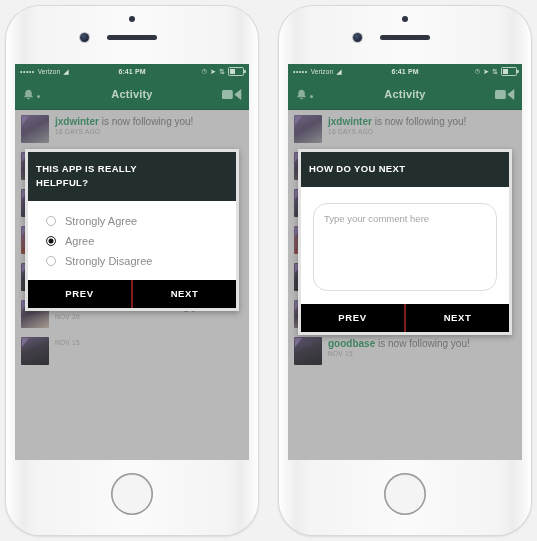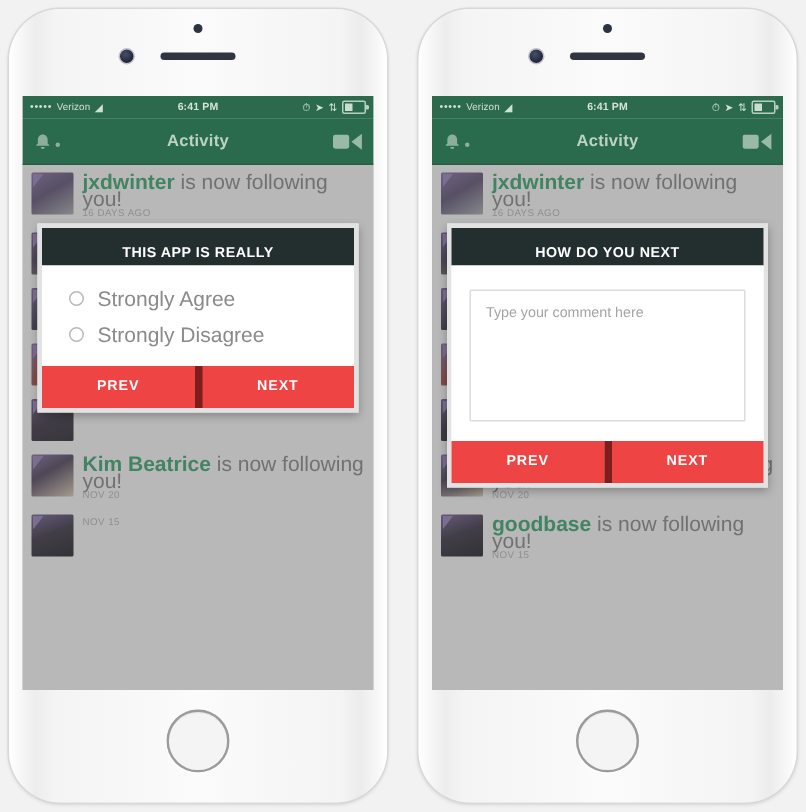--- a/index.html
+++ b/index.html
@@ -231,21 +231,21 @@
   .avatar.a5 { background: linear-gradient(160deg,#5a4a73 0%, #2a2433 50%, #1d1a22 100%); }
   .avatar.a6 { background: linear-gradient(150deg,#6d5a8a 0%, #3d3348 40%, #b8aa9a 100%); }
   .avatar.a7 { background: linear-gradient(160deg,#5e4e78 0%, #2b2634 45%, #15141a 100%); }
 
   .feed-text {
     flex: 1;
     min-width: 0;
     padding-top: 1px;
   }
   .feed-line {
-    font-size: 14px;
+    font-size: 10px;
     color: #6f6f6f;
     line-height: 11px;
   }
   .feed-user {
     color: #2b8a5a;
     font-weight: bold;
   }
   .feed-time {
     font-size: 6.5px;
     color: #9a9a9a;
@@ -269,26 +269,26 @@
     top: 85px;
     background: #ffffff;
     border: 3px solid #e2e2e2;
     box-shadow: 0 2px 6px rgba(0,0,0,.30);
     box-sizing: border-box;
     z-index: 5;
   }
   .modal-header {
     background: #232e2e;
     color: #ffffff;
-    text-align: center;
+    text-align: left;
     font-size: 9.5px;
     font-weight: bold;
     letter-spacing: .35px;
     line-height: 14px;
-    padding: 10px 8px 1px 8px;
+    padding: 10px 8px 11px 8px;
   }
   .modal-body {
     background: #ffffff;
     padding: 10px 0 8px 0;
   }
 
   .option-row {
     display: flex;
     align-items: center;
     gap: 9px;
@@ -302,54 +302,54 @@
     flex: 0 0 10px;
     box-sizing: border-box;
     position: relative;
   }
   .radio.checked {
     border-color: #3a3a3a;
     background: #111111;
     box-shadow: inset 0 0 0 1.5px #ffffff;
   }
   .option-label {
-    font-size: 14px;
+    font-size: 11px;
     color: #8a8a8a;
   }
 
   .comment-box {
     margin: 6px 12px 4px 12px;
     height: 88px;
     border: 1px solid #dcdcdc;
-    border-radius: 1px;
+    border-radius: 14px;
     background: #fff;
     padding: 9px 10px;
     box-sizing: border-box;
     font-size: 9.5px;
     color: #a4a4a4;
   }
 
   .modal-actions {
     display: flex;
     border-top: 1px solid #ffffff;
   }
   .btn {
     flex: 1;
-    background: #ef4444;
+    background: #000000;
     color: #ffffff;
     text-align: center;
     font-size: 9.5px;
     font-weight: bold;
     letter-spacing: .6px;
     padding: 8px 0 9px 0;
     border: none;
     font-family: "Liberation Sans", sans-serif;
     cursor: pointer;
   }
-  .btn + .btn { border-left: 5px solid #7f1d1d; }
+  .btn + .btn { border-left: 2px solid #7f1d1d; }
 </style>
 </head>
 <body>
 
 <div class="stage">
 
   <div class="phone">
     <div class="phone-top">
       <div class="sensor-dot"></div>
       <div class="speaker"></div>
@@ -436,25 +436,30 @@
           <div class="feed-text">
             <div class="feed-time">NOV 15</div>
           </div>
         </div>
         <div class="scrim"></div>
       </div>
 
       <div class="modal">
         <div class="modal-header">
           <div>THIS APP IS REALLY</div>
+          <div>HELPFUL?</div>
         </div>
         <div class="modal-body">
           <div class="option-row">
             <span class="radio"></span>
             <span class="option-label">Strongly Agree</span>
+          </div>
+          <div class="option-row">
+            <span class="radio checked"></span>
+            <span class="option-label">Agree</span>
           </div>
           <div class="option-row">
             <span class="radio"></span>
             <span class="option-label">Strongly Disagree</span>
           </div>
         </div>
         <div class="modal-actions">
           <button class="btn">PREV</button>
           <button class="btn">NEXT</button>
         </div>

